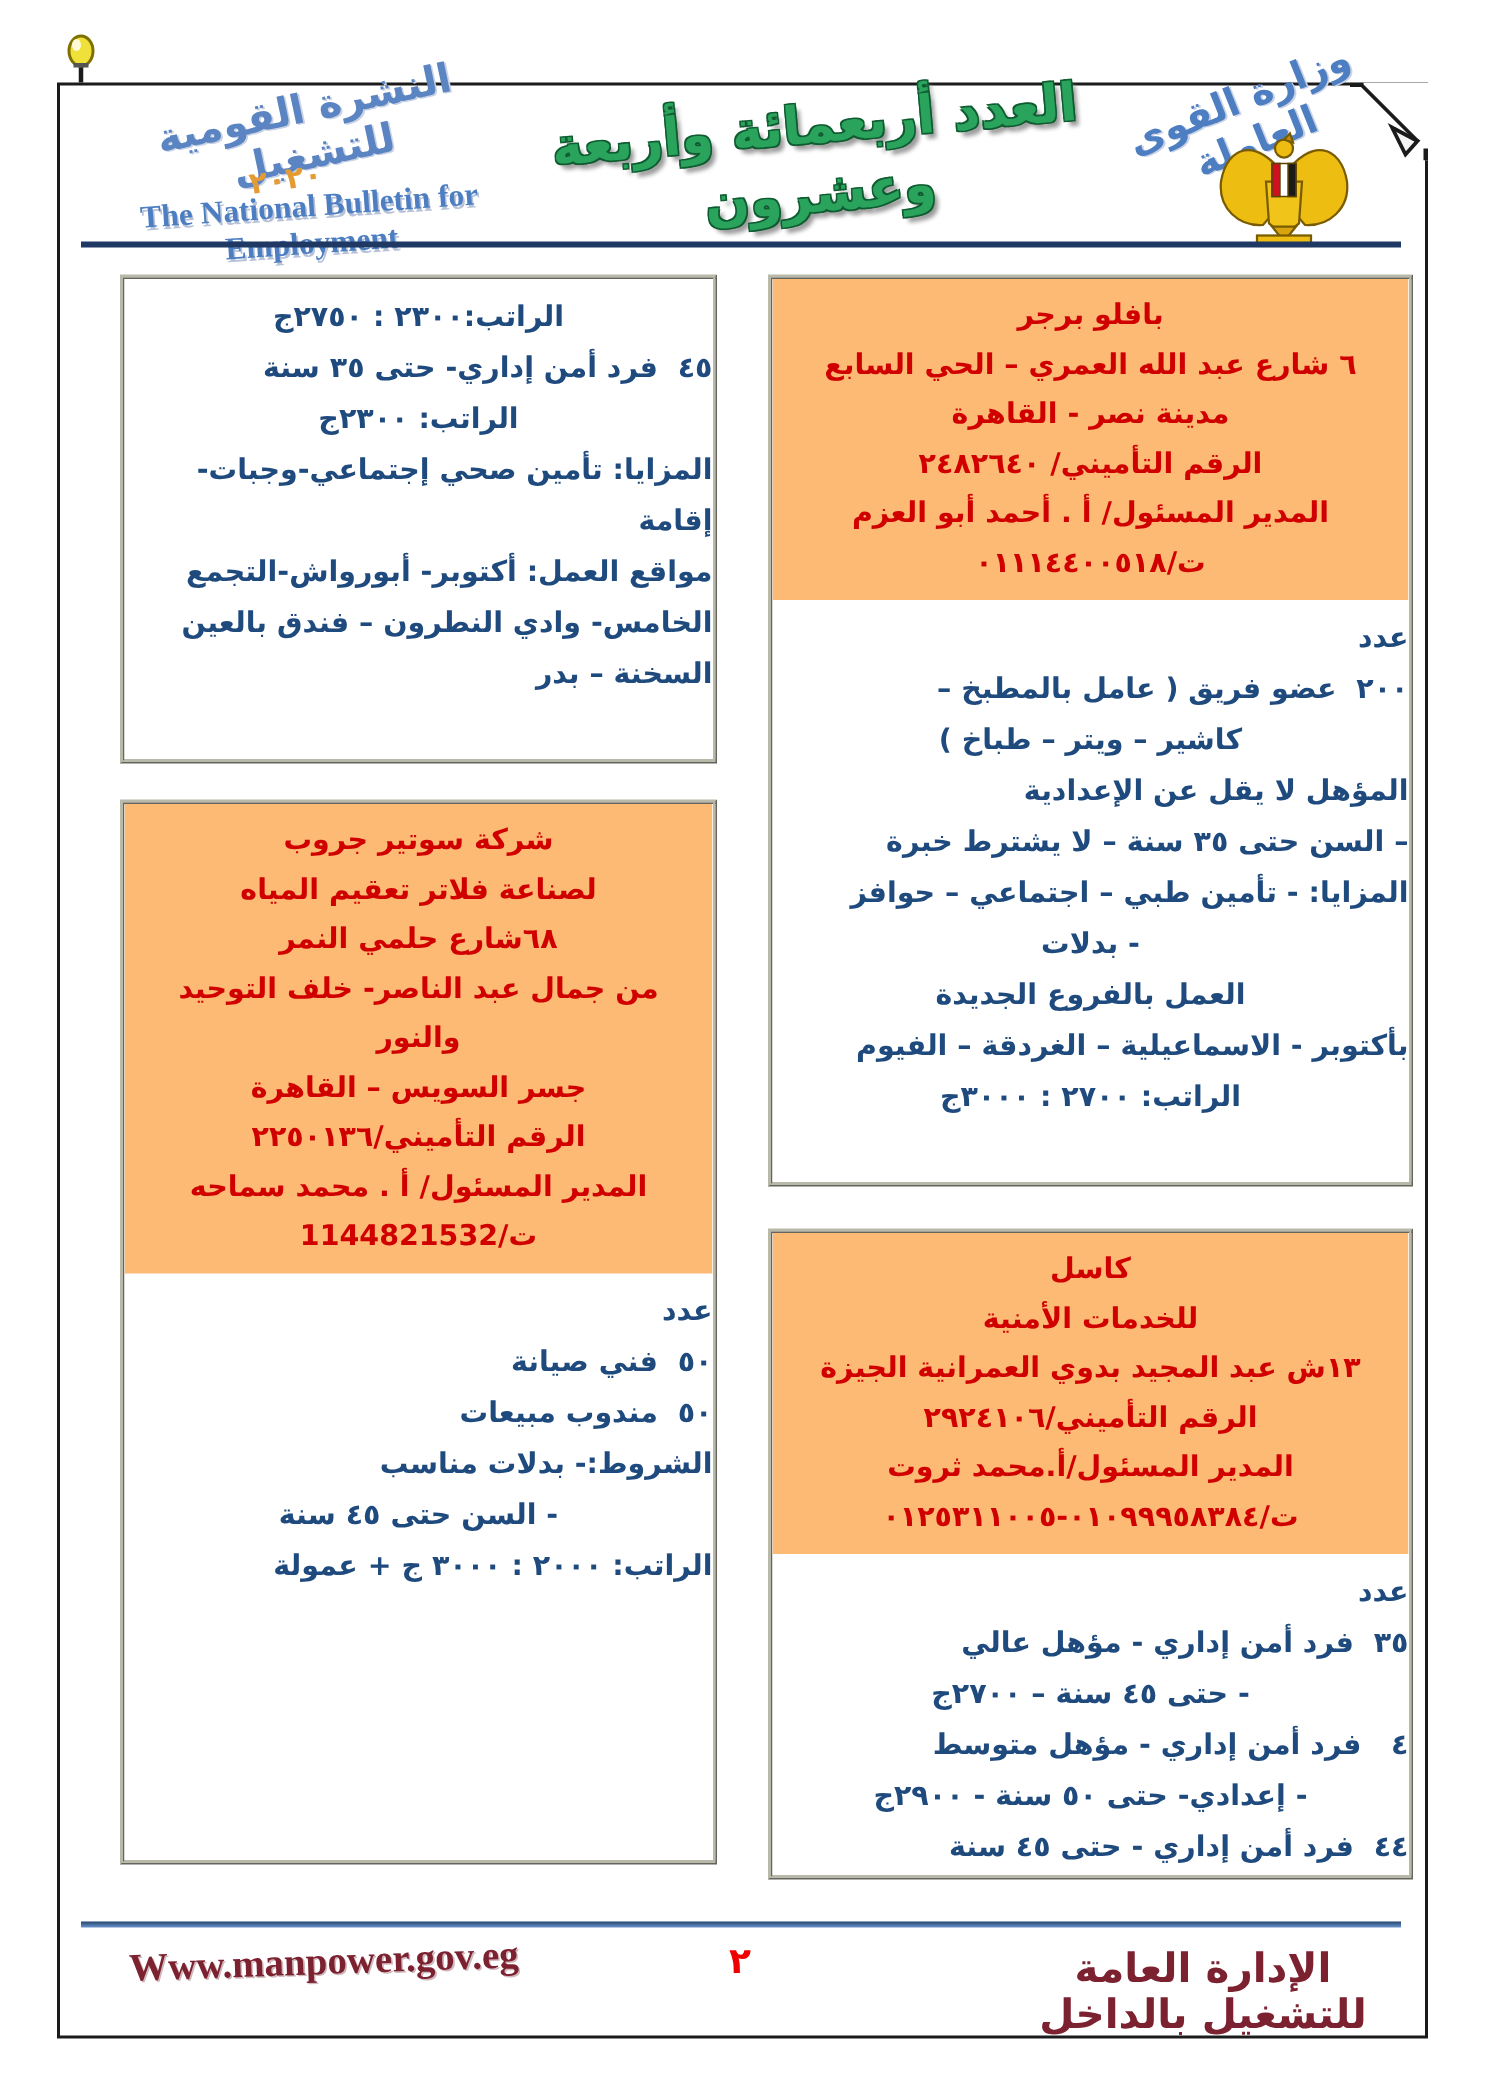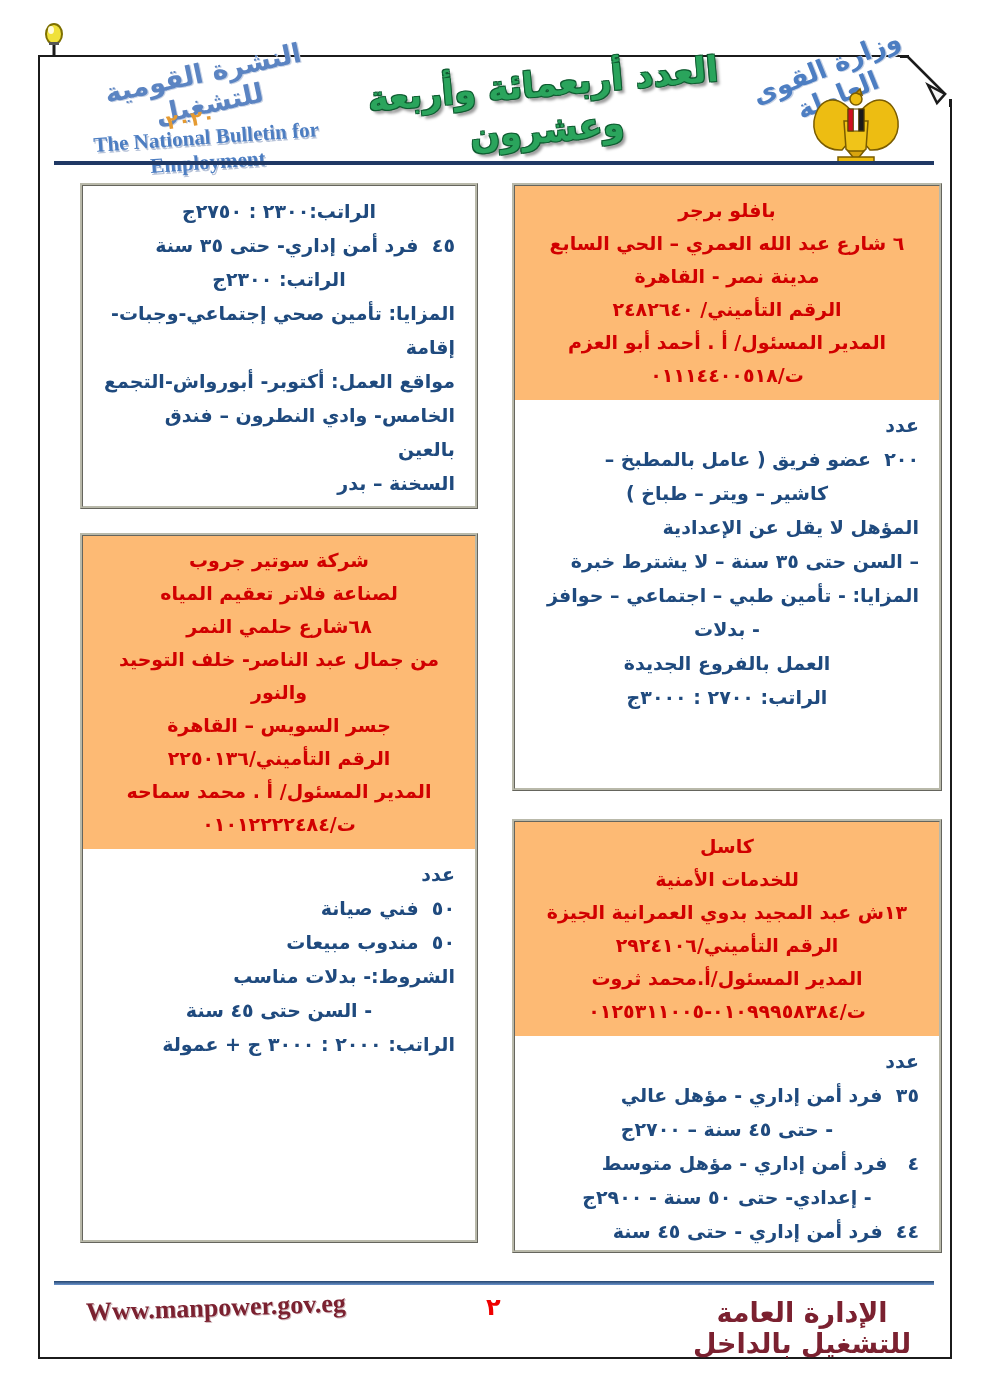--- a/index.html
+++ b/index.html
@@ -33,21 +33,21 @@
   
   .box{position:absolute;border:3px ridge #b9b9aa;background:#fff;
        direction:rtl;overflow:hidden;}
   #box-left-top   {left:40px; top:126px;width:392px;height:320px;}
   #box-left-bottom{left:40px; top:476px;width:392px;height:704px;}
   #box-right-top  {left:472px;top:126px;width:424px;height:602px;}
   #box-right-bottom{left:472px;top:762px;width:424px;height:428px;}
   .hdr{background:#fdba74;color:#d10000;font-weight:bold;text-align:center;
        padding:8px 6px;}
   .hdr .line{line-height:33px;font-size:19px;}
-  .bdy{color:#1f4a7e;font-weight:bold;text-align:right;padding:8px 20px;}
+  .bdy{color:#1f4a7e;font-weight:bold;text-align:right;padding:8px 0;}
   .bdy .line{line-height:34px;font-size:19px;}
   .a-center{text-align:center;}
   .a-right{text-align:right;}
 
   
   .frule{left:14px;top:1224px;width:880px;height:4px;
          background:linear-gradient(180deg,#24456e,#6b94cc);}
   .site{left:46px;top:1236px;font-family:"Liberation Serif",serif;font-size:26px;
         font-weight:bold;color:#7b2130;transform:rotate(-2deg);
         text-shadow:1px 1px 0 #d0b8bc;}
@@ -123,21 +123,21 @@
 
     <div class="box" id="box-left-bottom">
       <div class="hdr">
           <div class="line">شركة سوتير جروب</div>
           <div class="line">لصناعة فلاتر تعقيم المياه</div>
           <div class="line">٦٨شارع حلمي النمر</div>
           <div class="line">من جمال عبد الناصر- خلف التوحيد والنور</div>
           <div class="line">جسر السويس – القاهرة</div>
           <div class="line">الرقم التأميني/٢٢٥٠١٣٦</div>
           <div class="line">المدير المسئول/ أ . محمد سماحه</div>
-          <div class="line">ت/٠١٠١٢٢٢٢٤٨٤</div>
+          <div class="line">ت/1144821532</div>
         </div>
       <div class="bdy">
           <div class="line a-right">عدد</div>
           <div class="line a-right">٥٠&nbsp;&nbsp;فني صيانة</div>
           <div class="line a-right">٥٠&nbsp;&nbsp;مندوب مبيعات</div>
           <div class="line a-right">الشروط:- بدلات مناسب</div>
           <div class="line a-center">- السن حتى ٤٥ سنة</div>
           <div class="line a-right">الراتب: ٢٠٠٠ : ٣٠٠٠ ج + عمولة</div>
         </div>
     </div>
@@ -153,20 +153,21 @@
         </div>
       <div class="bdy">
           <div class="line a-right">عدد</div>
           <div class="line a-right">٢٠٠&nbsp;&nbsp;عضو فريق ( عامل بالمطبخ –</div>
           <div class="line a-center">كاشير – ويتر – طباخ )</div>
           <div class="line a-right">المؤهل لا يقل عن الإعدادية</div>
           <div class="line a-right">– السن حتى ٣٥ سنة – لا يشترط خبرة</div>
           <div class="line a-right">المزايا: - تأمين طبي – اجتماعي – حوافز</div>
           <div class="line a-center">- بدلات</div>
           <div class="line a-center">العمل بالفروع الجديدة</div>
+          <div class="line a-right">بأكتوبر - الاسماعيلية – الغردقة – الفيوم</div>
           <div class="line a-center">الراتب: ٢٧٠٠ : ٣٠٠٠ج</div>
         </div>
     </div>
 
     <div class="box" id="box-right-bottom">
       <div class="hdr">
           <div class="line">كاسل</div>
           <div class="line">للخدمات الأمنية</div>
           <div class="line">١٣ش عبد المجيد بدوي العمرانية الجيزة</div>
           <div class="line">الرقم التأميني/٢٩٢٤١٠٦</div>

